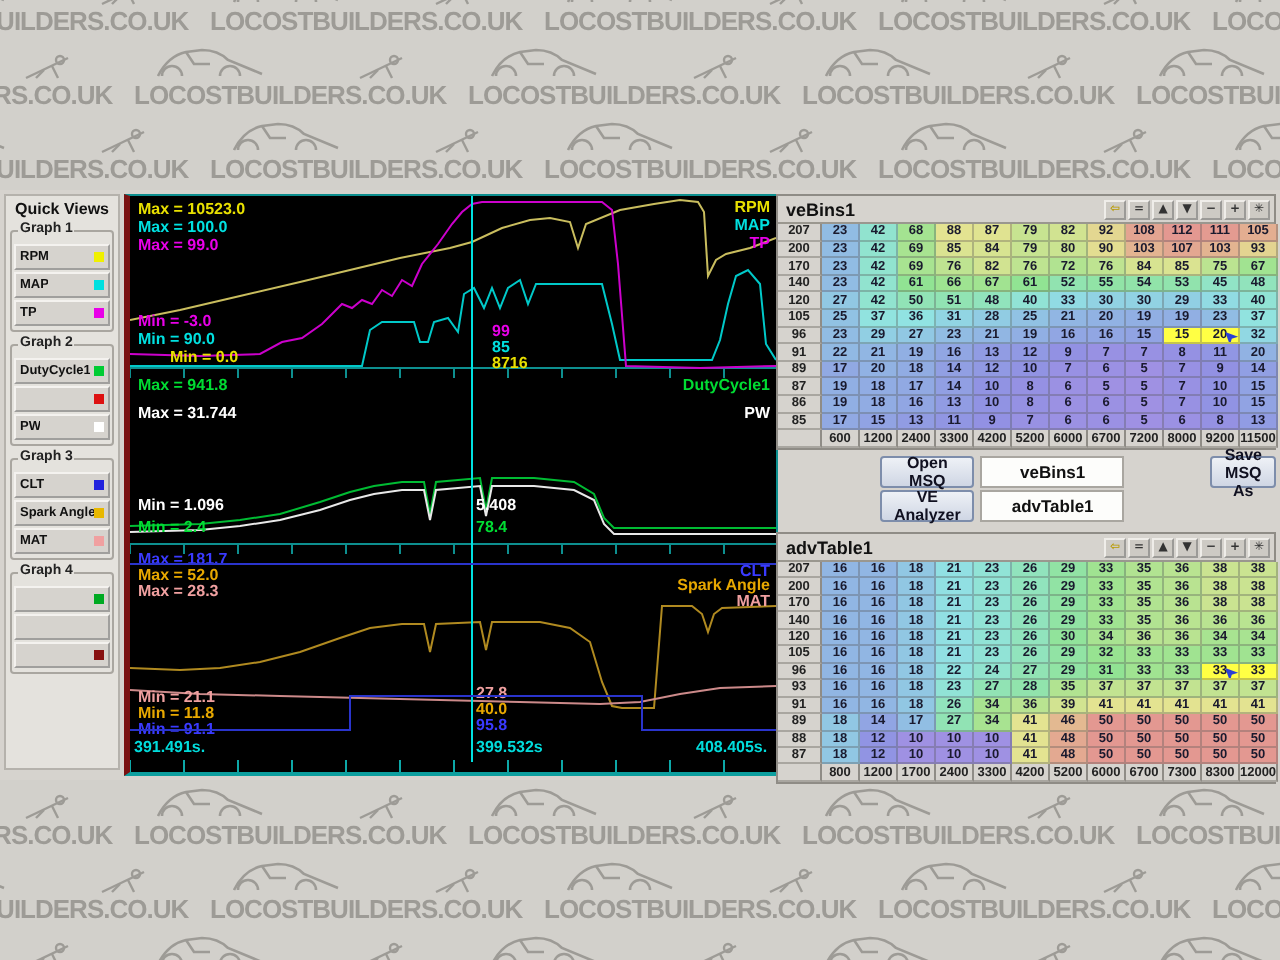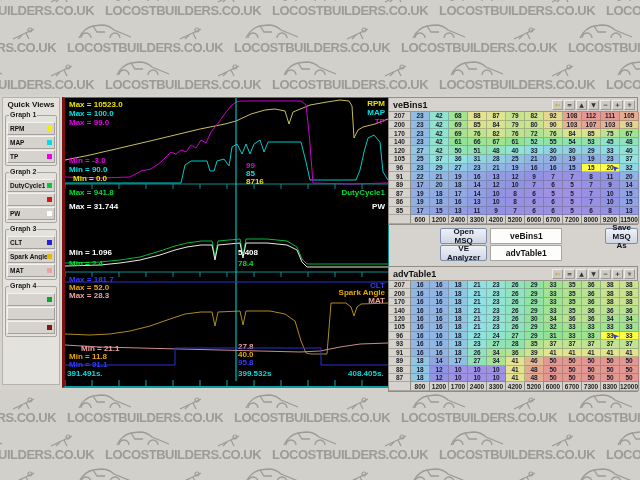--- a/index.html
+++ b/index.html
@@ -1197,39 +1197,39 @@
         <polyline points="0,236 25,237 45,236 65,233 85,228 105,221 120,216 136,214 147,214 150,228 153,214 175,213 178,227 181,213 205,213 220,216 230,223 236,243 241,255 246,256 262,256 266,205 281,205 286,209 289,218 292,209 296,206 323,205" fill="none" stroke="#b08a20" stroke-width="1"></polyline>
         <polyline points="0,247 35,249 75,250 115,251 155,252 195,253 235,254 255,253 275,249 295,246 323,245" fill="none" stroke="#cc8a8a" stroke-width="1"></polyline>
         <line x1="171" y1="0" x2="171" y2="283" stroke="#00e0e0" stroke-width="1"></line>
       </svg>
     <div id="glabels">
         <div class="glab" style="color: rgb(232, 224, 0); left: 4px; top: 2px;">Max = 10523.0</div>
         <div class="glab" style="color: rgb(0, 224, 224); left: 4px; top: 11px;">Max = 100.0</div>
         <div class="glab" style="color: rgb(232, 0, 232); left: 4px; top: 20px;">Max = 99.0</div>
         <div class="glab" style="color: rgb(232, 0, 232); left: 4px; top: 58px;">Min = -3.0</div>
         <div class="glab" style="color: rgb(0, 224, 224); left: 4px; top: 67px;">Min = 90.0</div>
-        <div class="glab" style="color: rgb(232, 224, 0); left: 8px; top: 76px;">Min = 0.0</div>
+        <div class="glab" style="color: rgb(232, 224, 0); left: 20px; top: 76px;">Min = 0.0</div>
         <div class="glab" style="color: rgb(232, 0, 232); left: 181px; top: 63px;">99</div>
         <div class="glab" style="color: rgb(0, 224, 224); left: 181px; top: 71px;">85</div>
         <div class="glab" style="color: rgb(232, 224, 0); left: 181px; top: 79px;">8716</div>
         <div class="glab-r" style="color: rgb(232, 224, 0); top: 1px;">RPM</div>
         <div class="glab-r" style="color: rgb(0, 224, 224); top: 10px;">MAP</div>
         <div class="glab-r" style="color: rgb(232, 0, 232); top: 19px;">TP</div>
         <div class="glab" style="color: rgb(0, 221, 51); left: 4px; top: 90px;">Max = 941.8</div>
         <div class="glab" style="color: rgb(255, 255, 255); left: 4px; top: 104px;">Max = 31.744</div>
         <div class="glab" style="color: rgb(255, 255, 255); left: 4px; top: 150px;">Min = 1.096</div>
         <div class="glab" style="color: rgb(0, 221, 51); left: 4px; top: 161px;">Min = 2.4</div>
         <div class="glab" style="color: rgb(255, 255, 255); left: 173px; top: 150px;">5.408</div>
         <div class="glab" style="color: rgb(0, 221, 51); left: 173px; top: 161px;">78.4</div>
         <div class="glab-r" style="color: rgb(0, 221, 51); top: 90px;">DutyCycle1</div>
         <div class="glab-r" style="color: rgb(255, 255, 255); top: 104px;">PW</div>
         <div class="glab" style="color: rgb(58, 58, 255); left: 4px; top: 177px;">Max = 181.7</div>
         <div class="glab" style="color: rgb(232, 168, 0); left: 4px; top: 185px;">Max = 52.0</div>
         <div class="glab" style="color: rgb(240, 160, 160); left: 4px; top: 193px;">Max = 28.3</div>
-        <div class="glab" style="color: rgb(240, 160, 160); left: 4px; top: 246px; margin-left: 12px;">Min = 21.1</div>
+        <div class="glab" style="color: rgb(240, 160, 160); left: 4px; top: 246px;">Min = 21.1</div>
         <div class="glab" style="color: rgb(232, 168, 0); left: 4px; top: 254px;">Min = 11.8</div>
         <div class="glab" style="color: rgb(58, 58, 255); left: 4px; top: 262px;">Min = 91.1</div>
         <div class="glab" style="color: rgb(240, 160, 160); left: 173px; top: 244px; text-align: right;">27.8</div>
         <div class="glab" style="color: rgb(232, 168, 0); left: 173px; top: 252px;">40.0</div>
         <div class="glab" style="color: rgb(58, 58, 255); left: 173px; top: 260px;">95.8</div>
         <div class="glab-r" style="color: rgb(58, 58, 255); top: 183px;">CLT</div>
         <div class="glab-r" style="color: rgb(232, 168, 0); top: 190px;">Spark Angle</div>
         <div class="glab-r" style="color: rgb(240, 160, 160); top: 198px;">MAT</div>
         <div class="tlab" style="color: rgb(0, 220, 220); left: 2px; top: 271px;">391.491s.</div>
         <div class="tlab" style="color: rgb(0, 220, 220); left: 173px; top: 271px;">399.532s</div>

